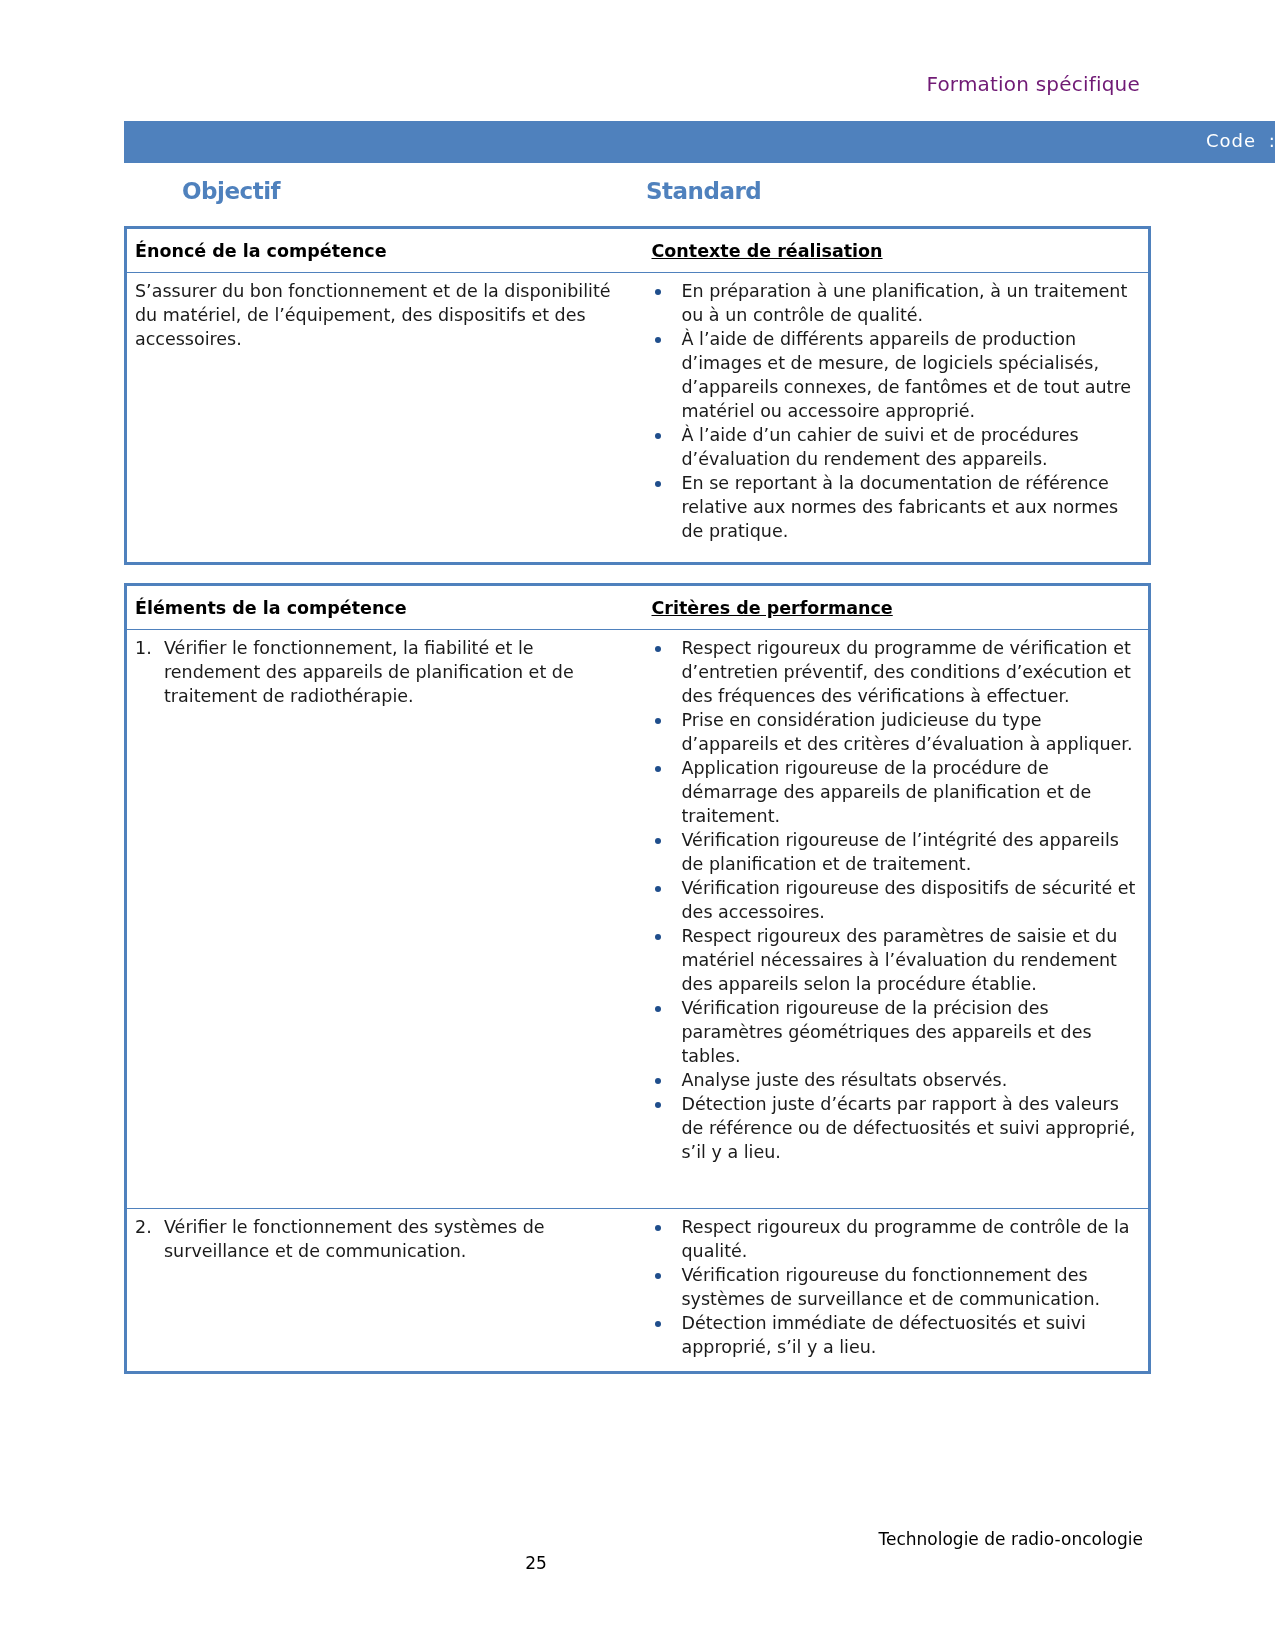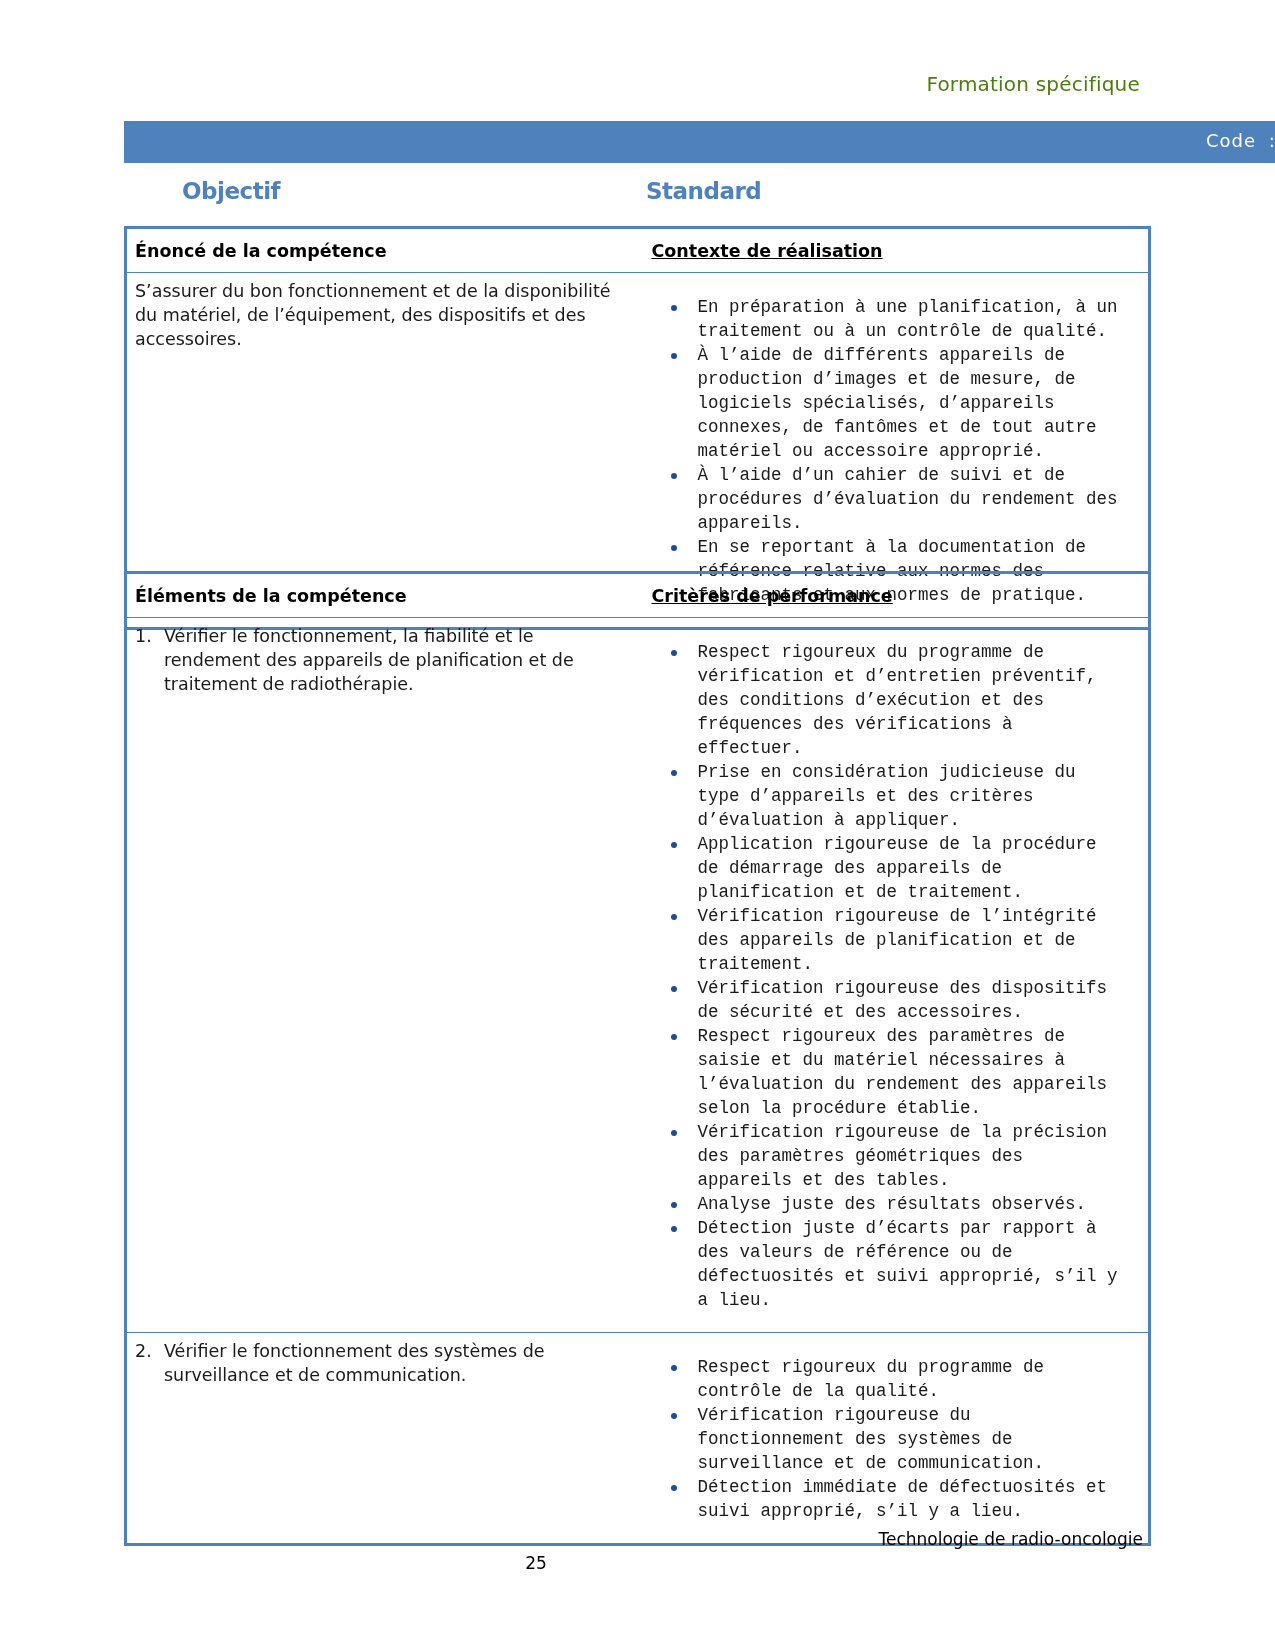--- a/index.html
+++ b/index.html
@@ -1,19 +1,19 @@
 <!DOCTYPE html>
 <html><head>
 <meta charset="utf-8">
 <style>
   html, body { margin: 0; padding: 0; background: #ffffff; }
   body { width: 1275px; height: 1650px; position: relative; overflow: hidden;
          font-family: "DejaVu Sans", sans-serif; color: #1a1a1a; }
   .header-title { position: absolute; right: 135px; top: 72px; font-size: 20px;
-                  color: #4d7c0f; letter-spacing: 0.2px; }
+                  color: #701a75; letter-spacing: 0.2px; }
   .banner { position: absolute; left: 124px; top: 121px; width: 1230px; height: 42px;
             background: #4f81bd; }
   .banner .code { position: absolute; right: 13px; top: 9px; font-size: 18px;
                   color: #ffffff; letter-spacing: 1px; word-spacing: 6px; }
   .section-title { position: absolute; top: 178px; font-size: 23px; font-weight: bold;
                    color: #4f81bd; letter-spacing: -0.5px; }
   .section-title.left { left: 134px; margin-left: 48px; }
   .section-title.right { left: 646px; }
 
   table.comp { position: absolute; left: 124px; width: 1027px; border-collapse: collapse;
@@ -22,29 +22,29 @@
   table.comp thead th { font-size: 17.5px; font-weight: bold; color: #000;
                         height: 43px; vertical-align: middle;
                         border-bottom: 1.5px solid #4f81bd; }
   table.comp tbody tr + tr td { border-top: 1.5px solid #4f81bd; }
   .col-left { width: 512px; }
   .col-left-cell { padding: 6px 8px 6px 8px !important; font-size: 17.5px; line-height: 24px; }
   .col-right-cell { padding: 6px 8px 4px 14px !important; font-size: 17.5px; line-height: 24px; }
   th.col-left, th.col-right { padding-left: 8px !important; }
   th.col-right { padding-left: 14px !important; text-decoration: underline; }
 
-  ul.bullets { list-style: none; margin: 16px; padding: 0; font-family: Liberation Mono, monospace; }
+  ul.bullets { list-style: none; margin: 0; padding: 0; }
   ul.bullets li { position: relative; padding-left: 30px; }
   ul.bullets li .dot { position: absolute; left: 3px; top: 10px; width: 6px; height: 6px;
                        border-radius: 50%; background: #1f4e8c; }
   .numbered { position: relative; padding-left: 29px; }
   .numbered .num { position: absolute; left: 0; top: 0; }
 
   #t1 { top: 226px; }
-  #t2 { top: 571px; padding-left: 20px; }
+  #t2 { top: 583px; padding-left: 20px; }
   #t1 tbody td { height: 277px; }
   #t2 tbody tr.r1 td { height: 566px; }
   #t2 tbody tr.r2 td { height: 150px; }
 
   .footer-right { position: absolute; right: 132px; top: 1529px; font-size: 17px; color: #000; }
   .page-num { position: absolute; left: 0; width: 1072px; text-align: center; top: 1553px;
               font-size: 17px; color: #000; }
 </style>
 </head>
 <body>

